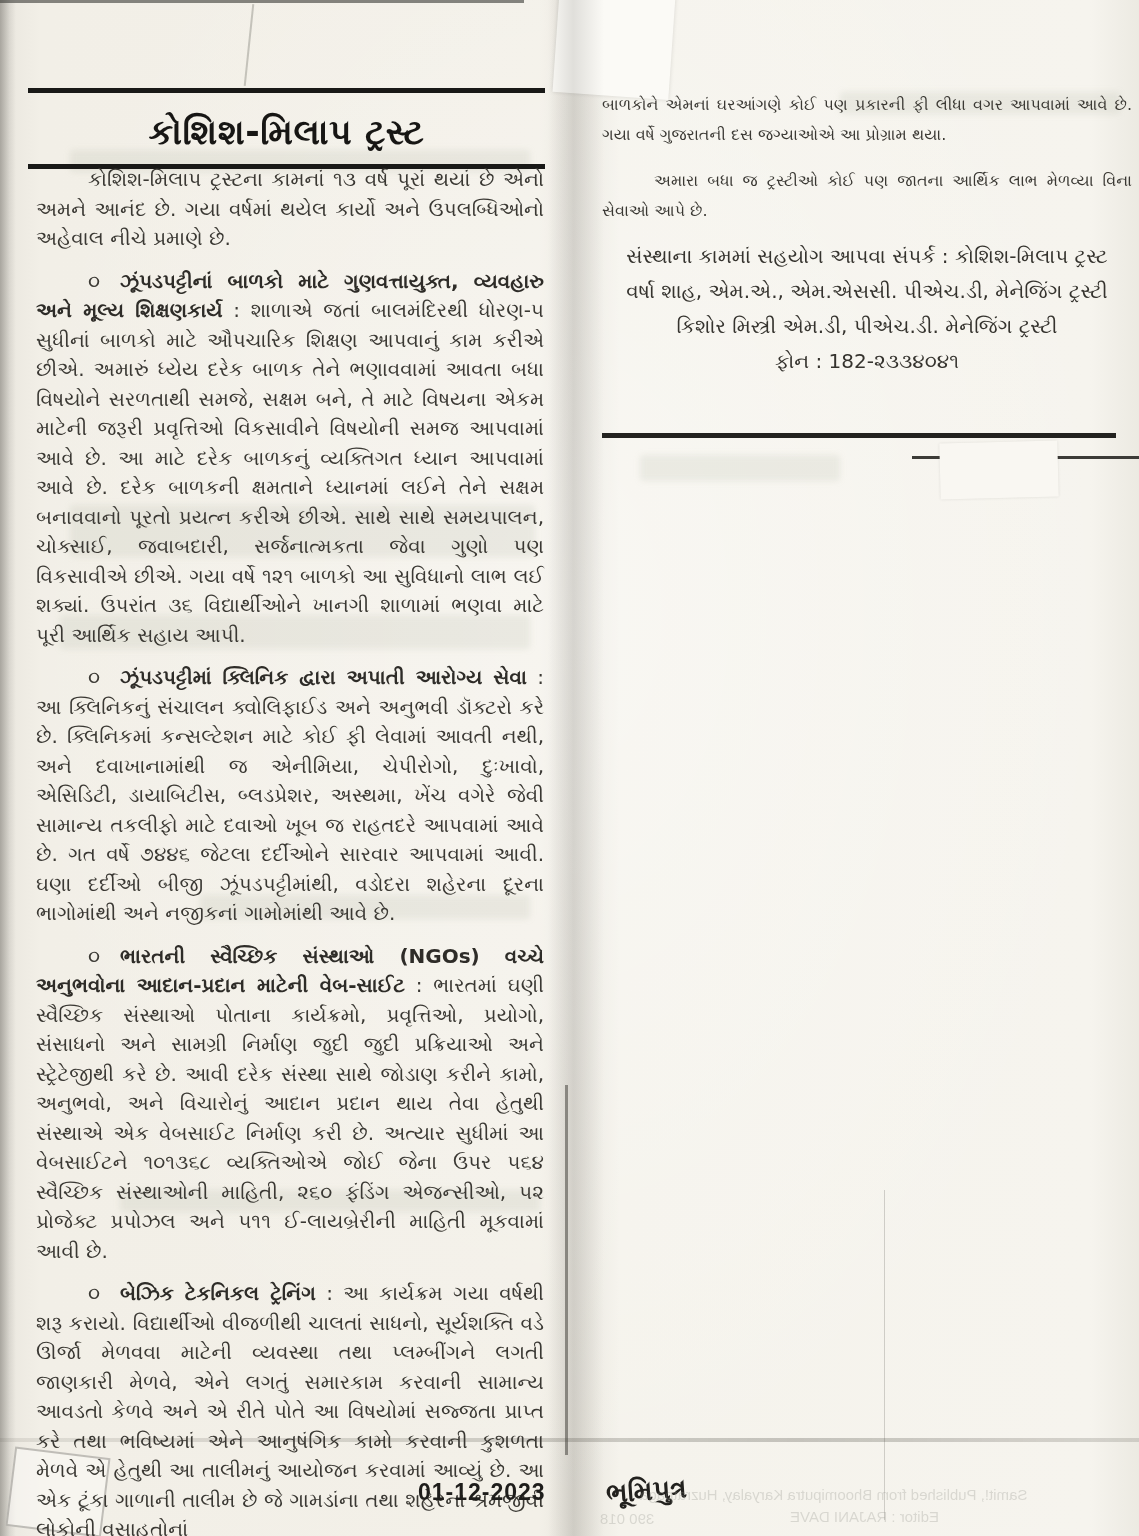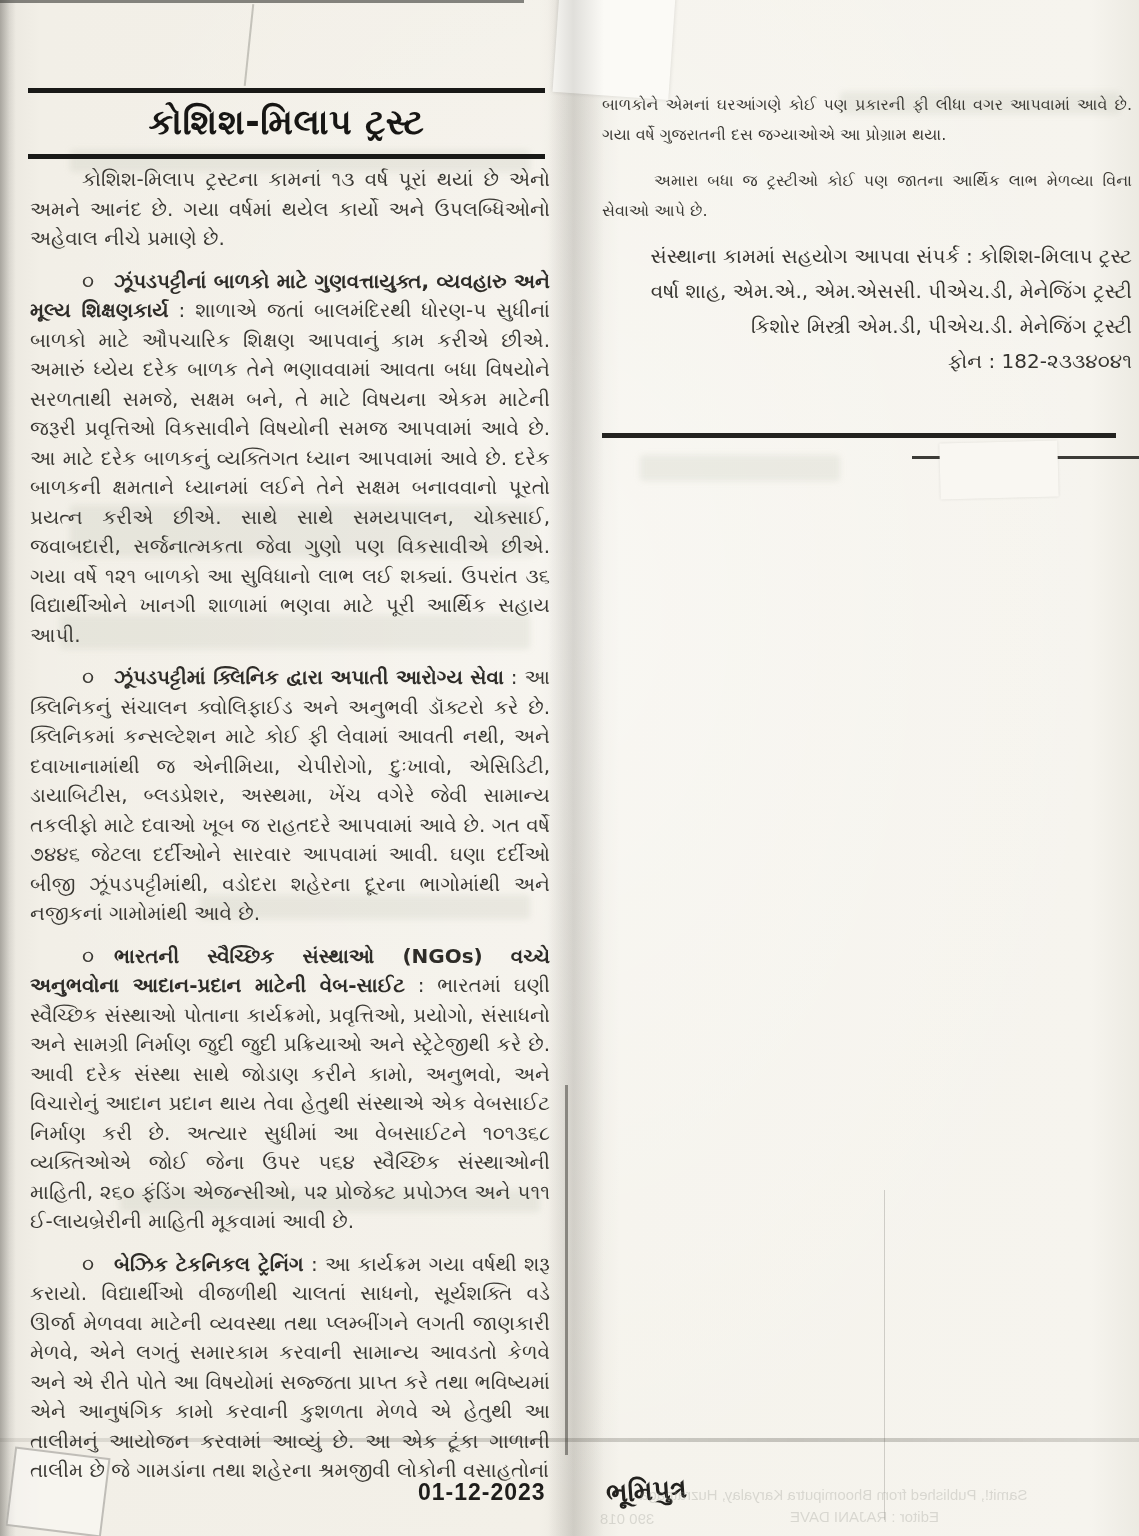--- a/index.html
+++ b/index.html
@@ -26,35 +26,35 @@
     background:linear-gradient(90deg, rgba(90,88,80,.12), rgba(70,68,60,.28) 70%, rgba(70,68,60,.18));filter:blur(.5px);}
   .corner-outline{left:10px;top:1452px;width:92px;height:76px;border:2px solid rgba(125,122,115,.45);transform:rotate(7deg);background:rgba(250,249,245,.6);}
   .smudge{background:rgba(148,158,128,.13);filter:blur(3px);border-radius:4px;}
   .rule-right-a{left:602px;top:433px;width:514px;height:5px;background:#23221f;}
   .rule-right-b{left:912px;top:456px;width:227px;height:3px;background:#3c3b37;}
   .patch-right{left:940px;top:442px;width:118px;height:56px;background:#f9f7f2;transform:rotate(-1.5deg);box-shadow:0 0 3px rgba(0,0,0,.10);}
 
   .titlebox{
     position:absolute;left:28px;top:88px;width:517px;
     border-top:5px solid #191917;border-bottom:5px solid #191917;
-    padding:9px 0 11px;text-align:center;
+    padding:19px 0 11px;text-align:center;
   }
   .titlebox h1{margin:0;font-size:35px;font-weight:bold;color:#171614;letter-spacing:.5px;}
 
   .leftcol{position:absolute;left:28px;top:165px;width:524px;}
-  .leftcol p{margin:2px;font-size:20px;line-height:29.5px;text-align:justify;color:#3a3833;}
+  .leftcol p{margin:8px;font-size:20px;line-height:29.5px;text-align:justify;color:#3a3833;}
   .leftcol p.para{margin-top:13px;text-indent:52px;}
   .leftcol p.intro{text-indent:52px;margin-top:0;}
   .marker{margin-right:20px;}
   .lead{font-weight:bold;color:#2e2c28;}
 
   .rightcol{position:absolute;left:602px;top:90px;width:530px;}
   .rightcol p{margin:0;font-size:16px;line-height:30px;text-align:justify;color:#3a3833;}
   .rightcol p.trustees{margin-top:16px;text-indent:52px;}
-  .contact{margin-top:18px;text-align:right;}
+  .contact{margin-top:18px;text-align:center;}
   .contact div{font-size:20px;color:#35332e;margin-top:11px;}
   .contact .c-heading{margin-top:0;}
 
   .issue-date{position:absolute;left:418px;top:1479px;width:140px;font-size:23px;font-weight:bold;color:#1e1d1b;letter-spacing:1px;font-family:"Liberation Sans","DejaVu Sans",sans-serif;}
   .masthead{position:absolute;left:606px;top:1475px;font-size:27px;font-weight:bold;color:#22211e;transform:rotate(-4deg);}
 
   .showthrough{position:absolute;color:#8f9089;opacity:.28;transform:scaleX(-1);font-size:15px;filter:blur(.4px);white-space:nowrap;font-family:"Liberation Sans",sans-serif;}
 </style>
 </head>
 <body>

